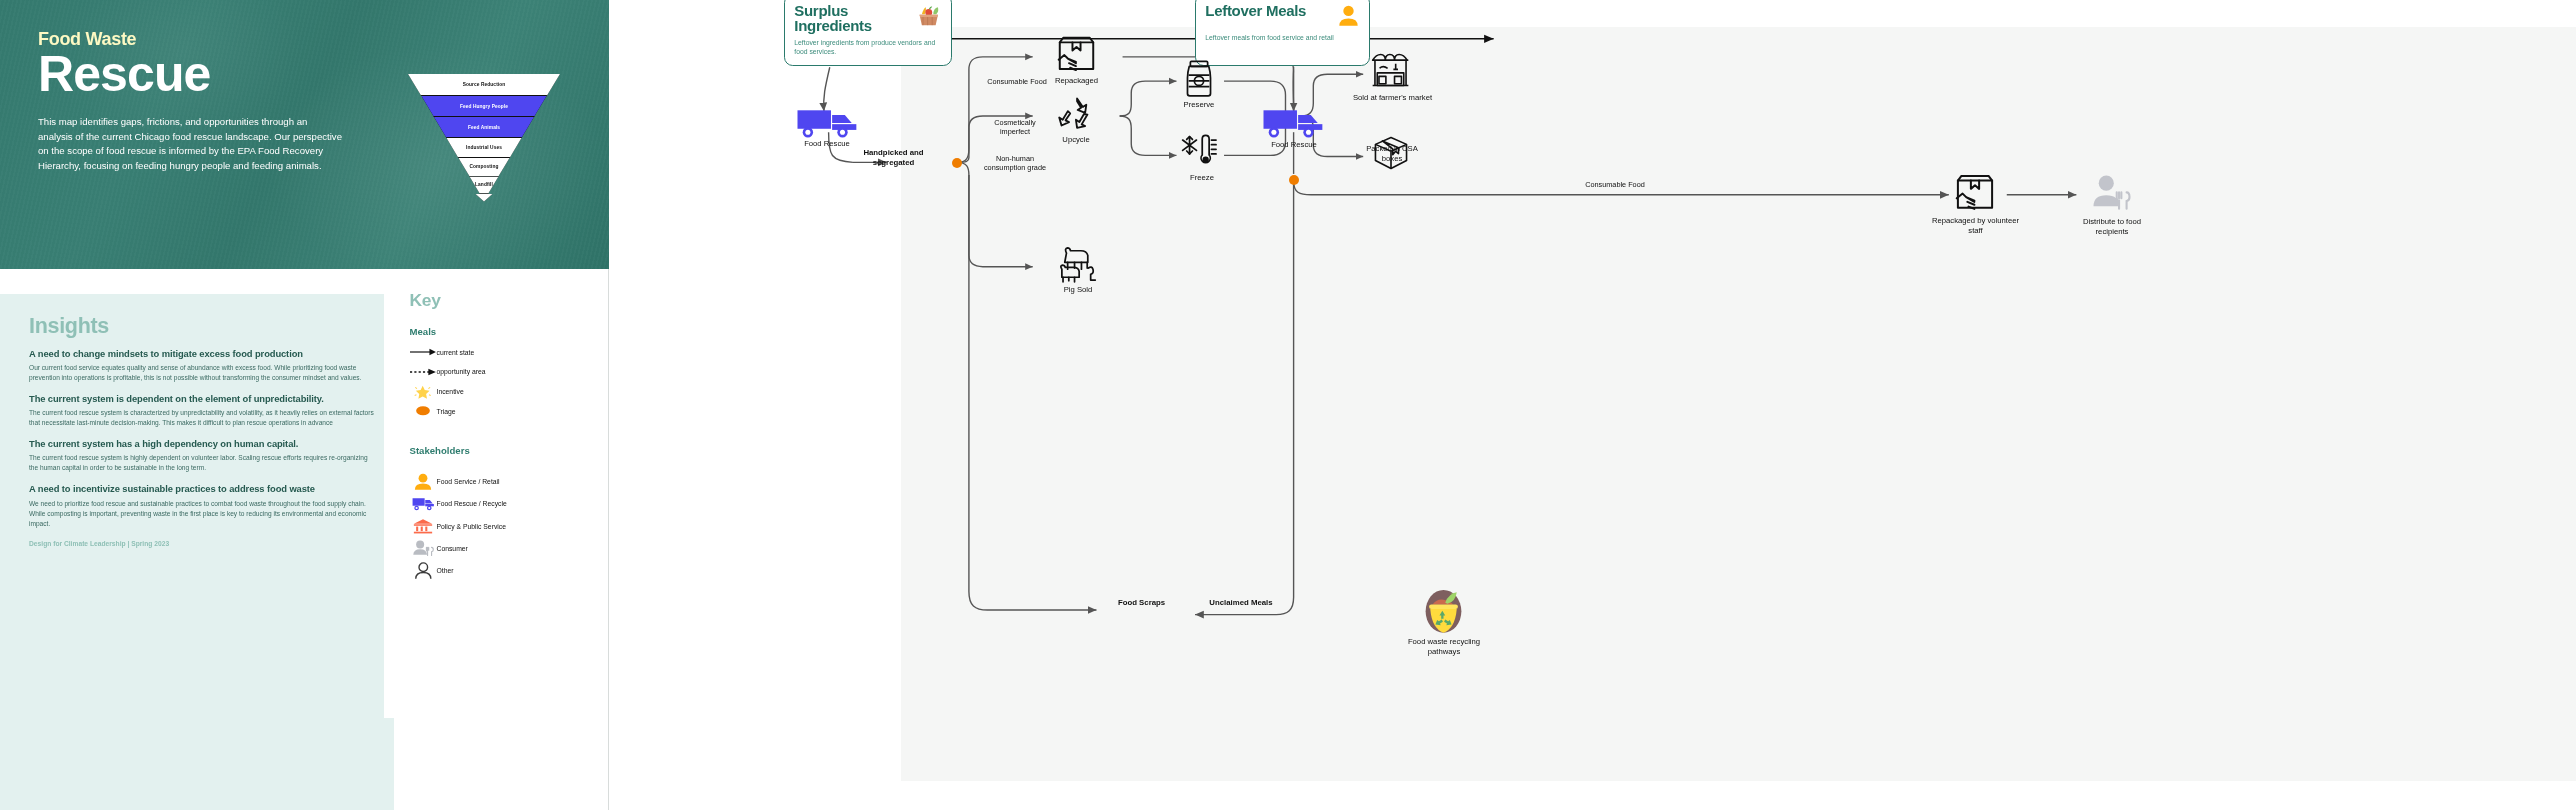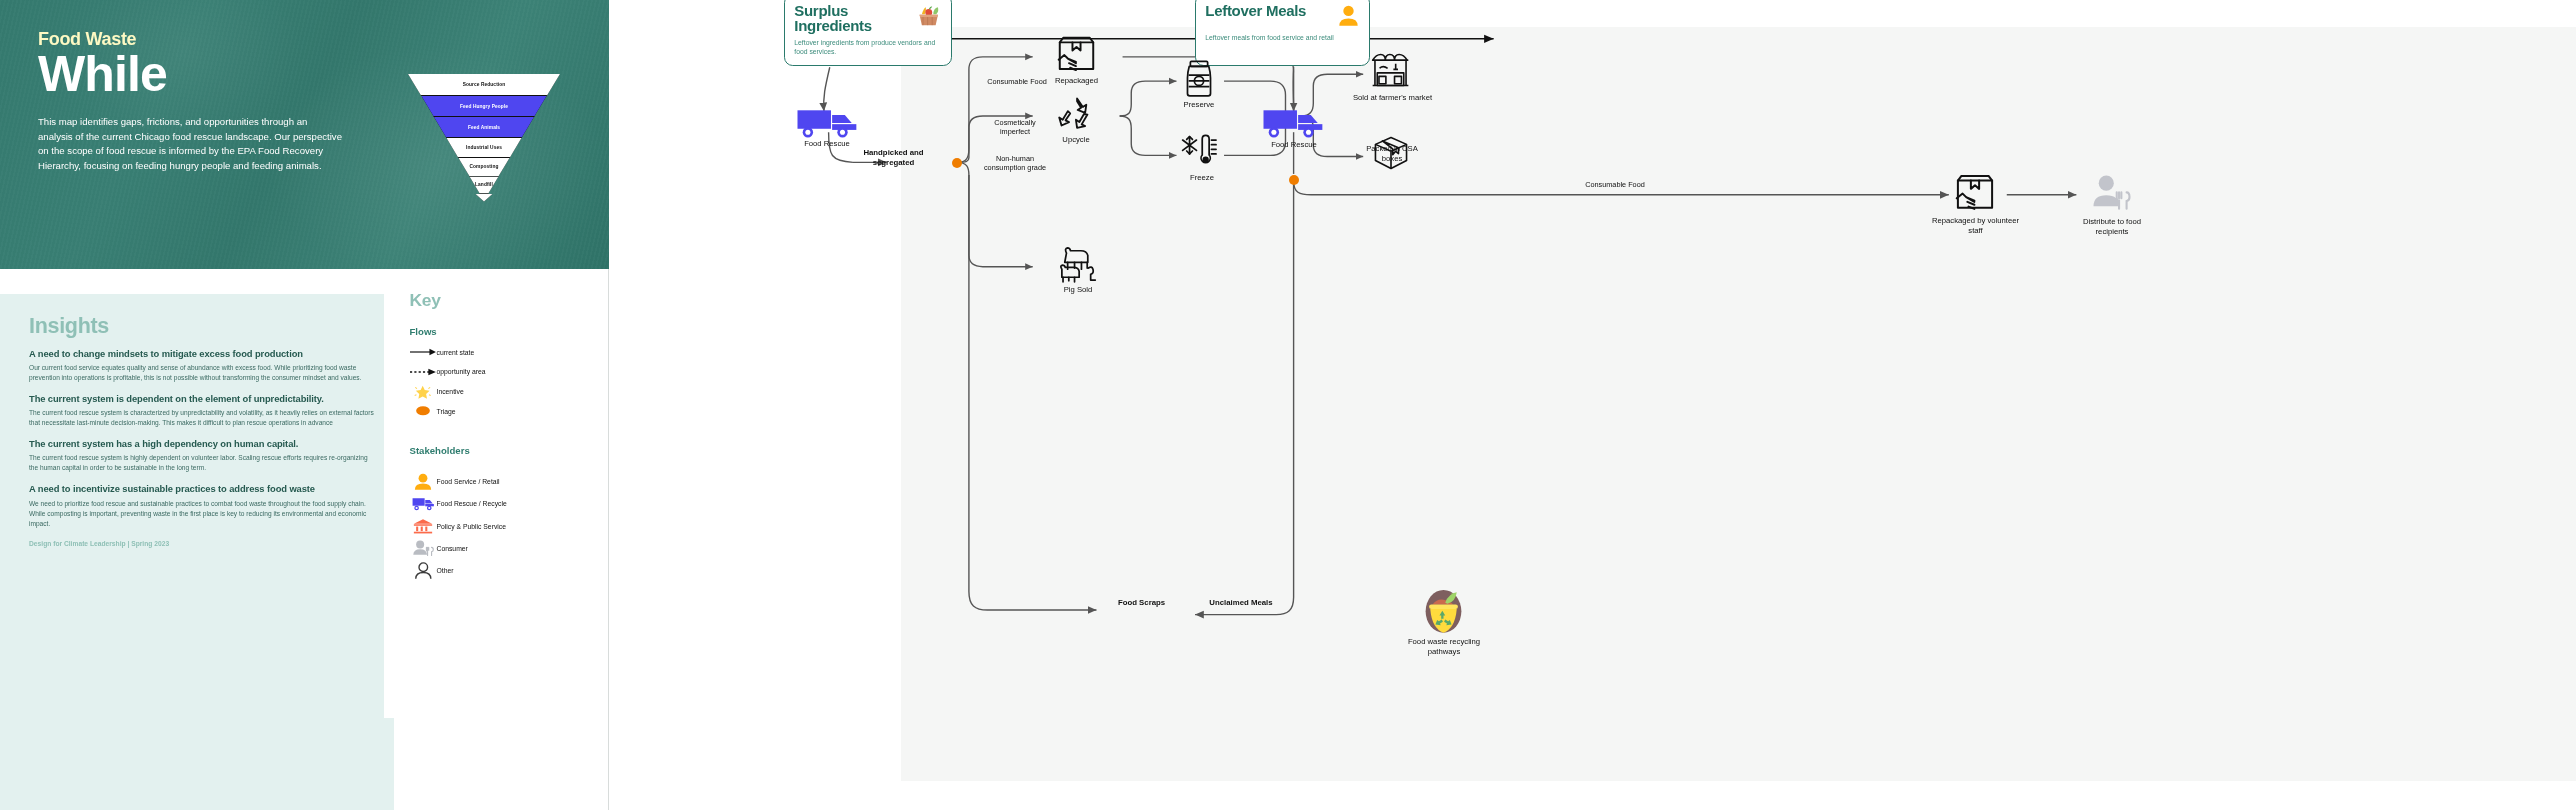--- a/index.html
+++ b/index.html
@@ -86,21 +86,21 @@
 <div id="page">
 
   <div id="sidebar">
 
     <div id="hero">
       <div class="photo"></div>
       <div class="tint"></div>
 
       <div class="hero-text">
         <div class="h-title1">Food Waste</div>
-        <div class="h-title2">While</div>
+        <div class="h-title2">Rescue</div>
         <div class="h-desc">This map identifies gaps, frictions, and opportunities through an analysis of the current Chicago food rescue landscape. Our perspective on the scope of food rescue is informed by the EPA Food Recovery Hierarchy, focusing on feeding hungry people and feeding animals.</div>
       </div>
 
       <div id="pyramid" style="filter: drop-shadow(rgb(0, 0, 0) 0px 0px 0.3px);">
           <div class="pyr-row white" style="height: 22px; width: 152px; clip-path: polygon(0px 0px, 100% 0px, 91.2563% 100%, 8.74367% 100%);">
             <span>Source Reduction</span>
           </div>
           <div class="pyr-row blue" style="height: 21px; width: 125px; clip-path: polygon(0px 0px, 100% 0px, 89.961% 100%, 10.039% 100%);">
             <span>Feed Hungry People</span>
           </div>
@@ -139,21 +139,21 @@
           <div class="ins-item">
             <div class="ins-h">A need to incentivize sustainable practices to address food waste</div>
             <div class="ins-p">We need to prioritize food rescue and sustainable practices to combat food waste throughout the food supply chain. While composting is important, preventing waste in the first place is key to reducing its environmental and economic impact.</div>
           </div>
         </div>
       <div id="credit">Design for Climate Leadership | Spring 2023</div>
     </div>
 
     <div id="key">
       <h2>Key</h2>
-      <div class="key-sub">Flows</div>
+      <div class="key-sub">Meals</div>
       <div id="flow-rows">
           <div class="key-row">
             <div class="key-ic">
               <svg width="29" height="8" viewBox="0 0 50 14">
                 <path d="M0 7 h38" stroke="#111" stroke-width="2.2"></path>
                 <path d="M36 1 L48 7 L36 13z" fill="#111"></path>
               </svg>
             </div>
             <div class="key-lb">current state</div>
           </div>

